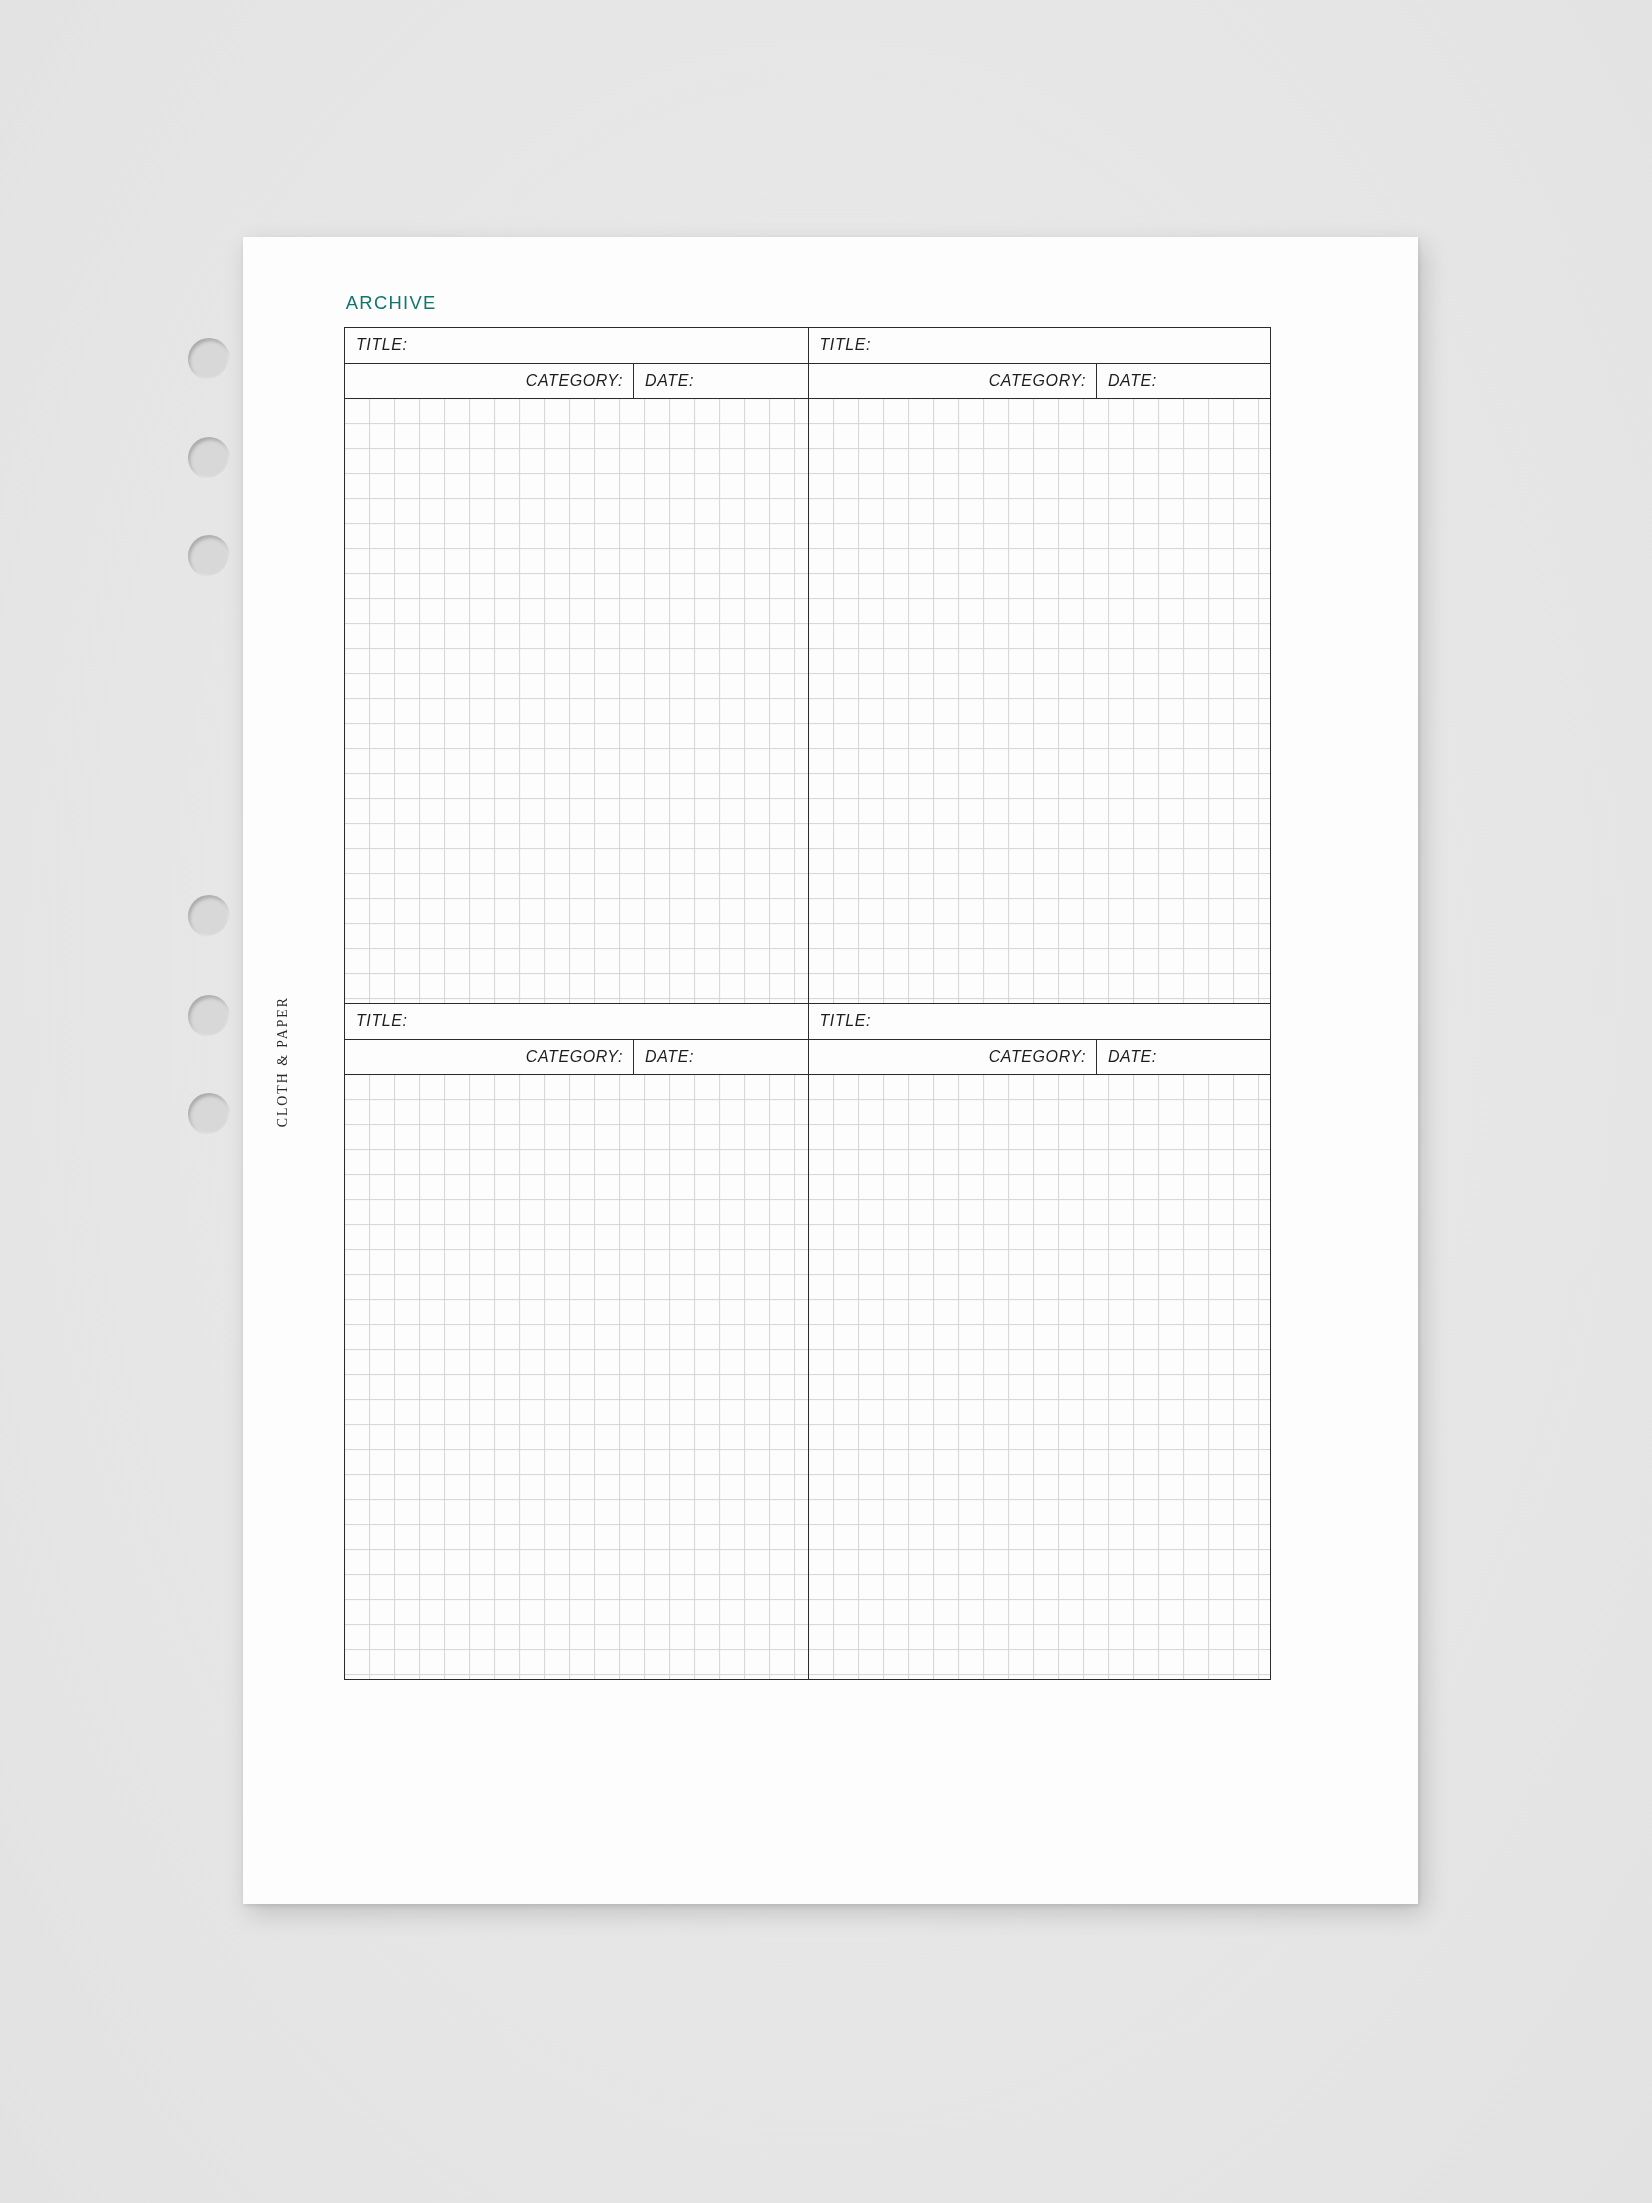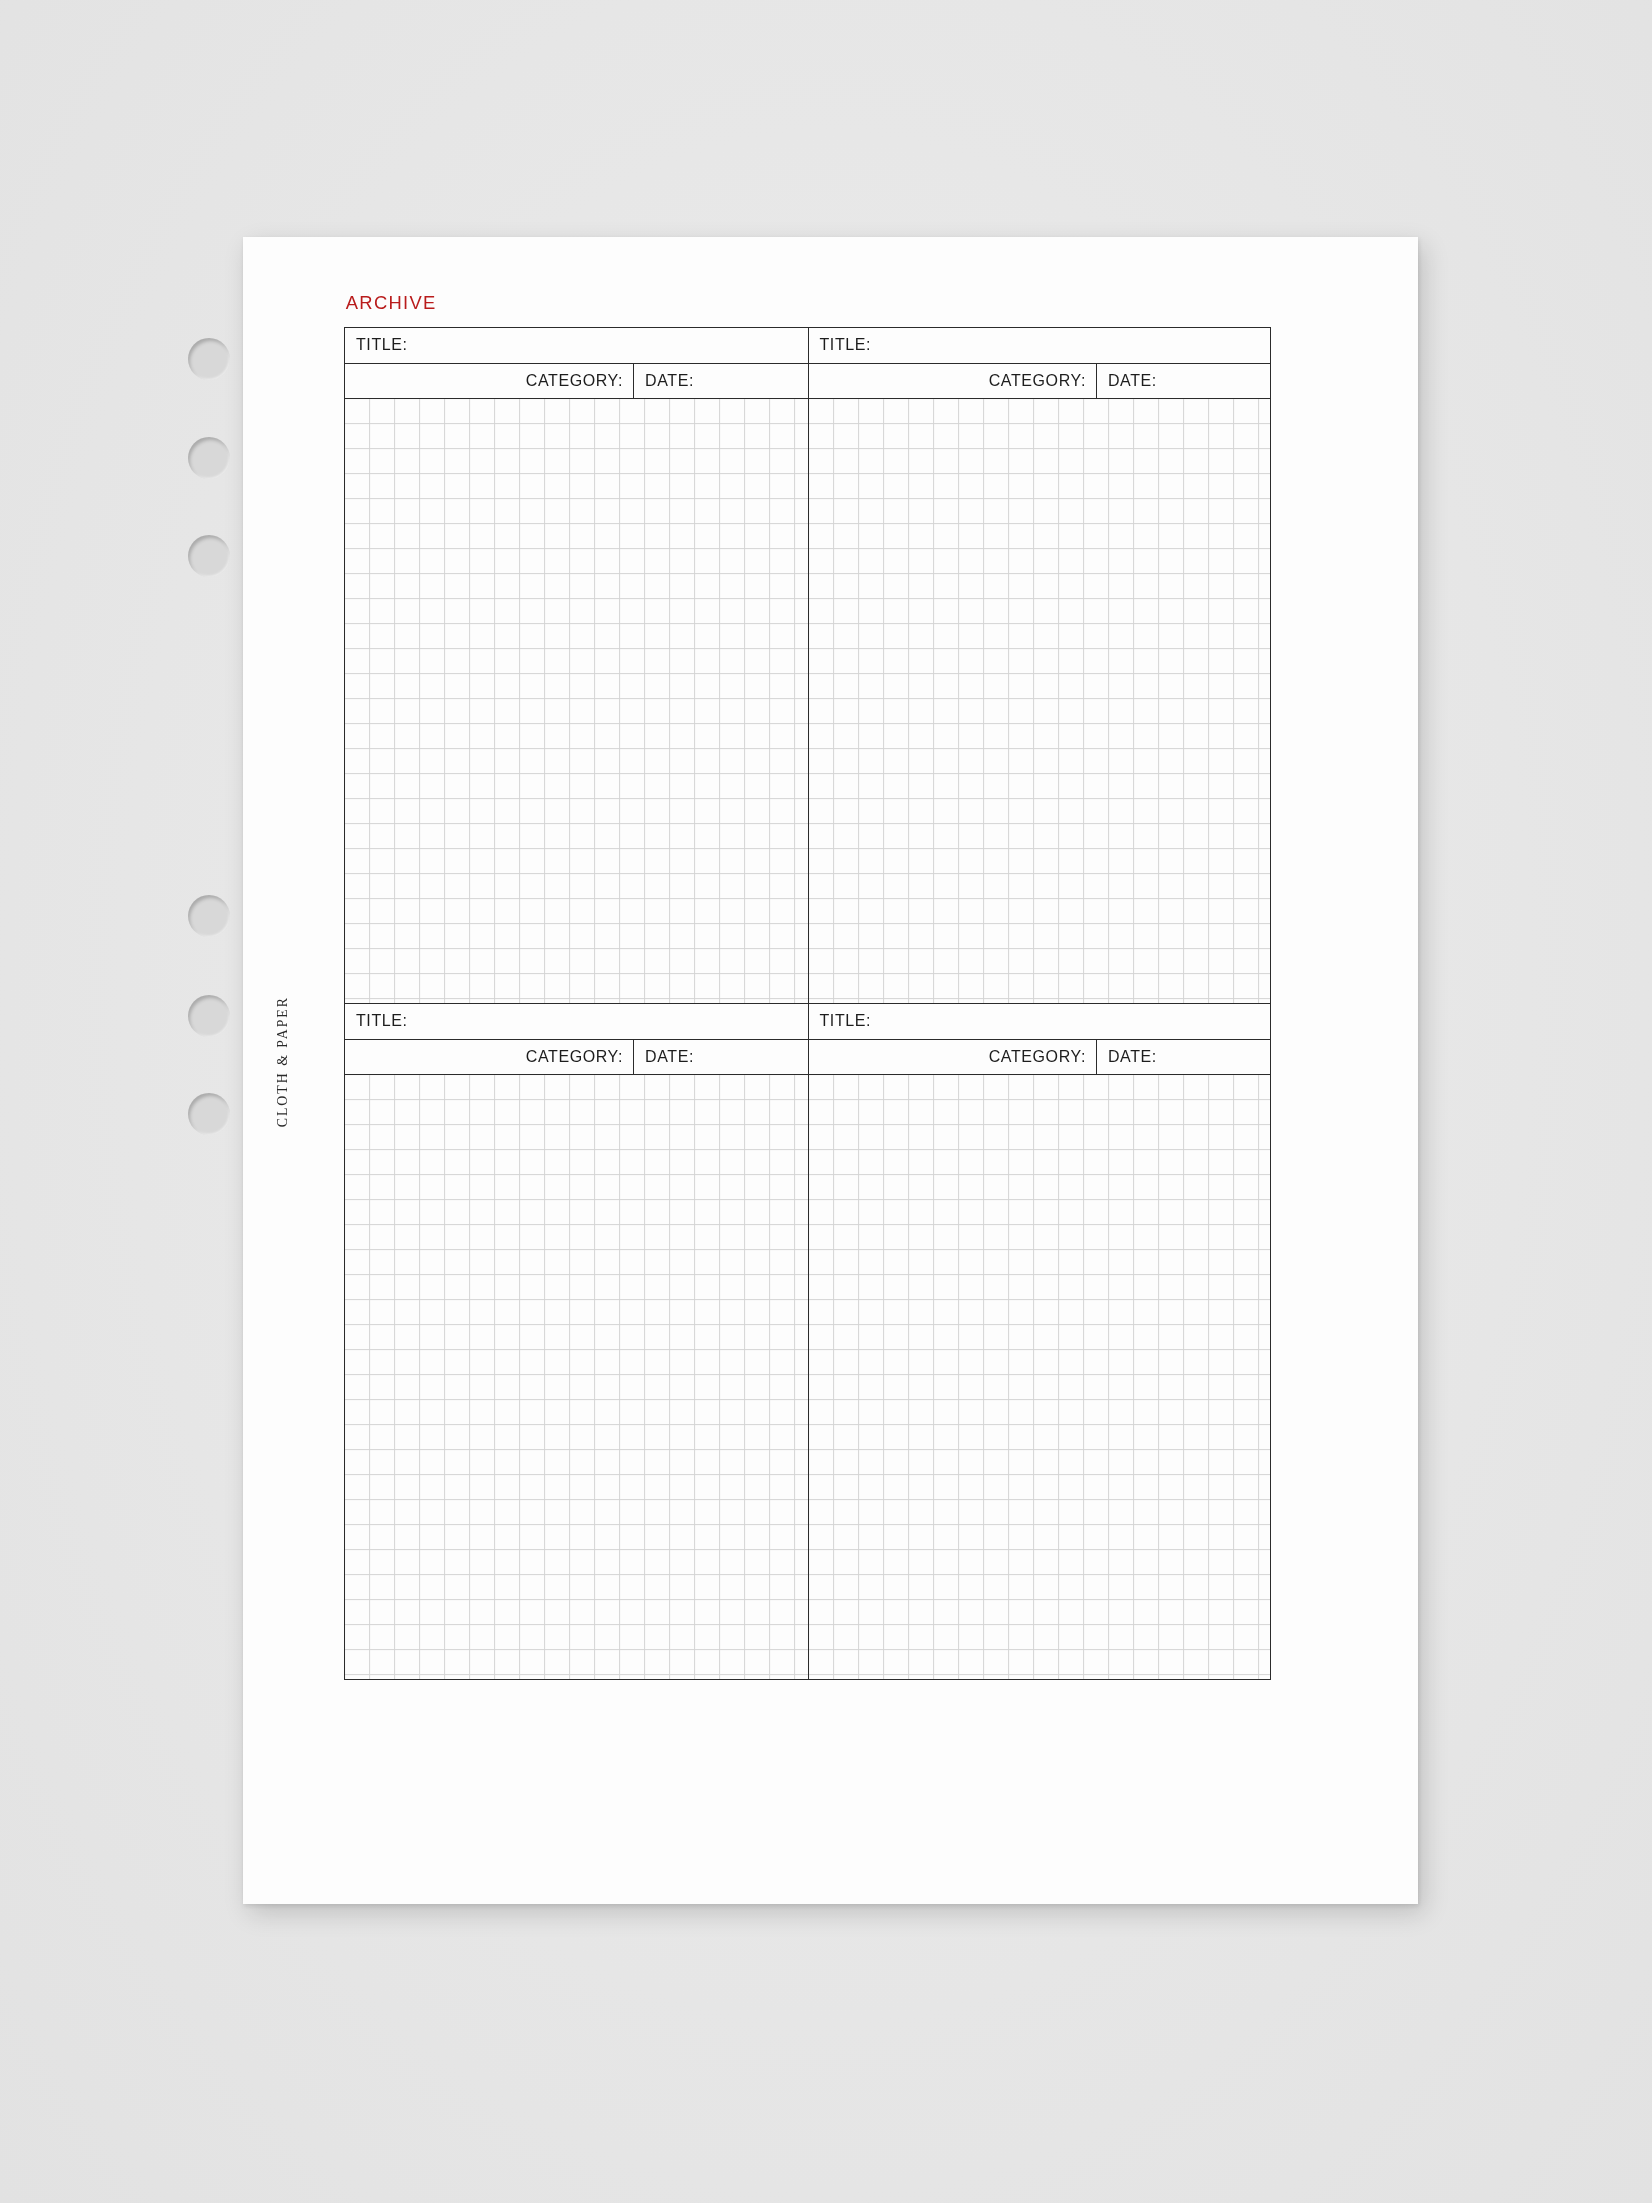--- a/index.html
+++ b/index.html
@@ -59,21 +59,21 @@
   #content {
     position: absolute;
     left: 101px;
     top: 55px;
     width: 927px;
   }
 
   #archive-label {
     font-size: 18.4px;
     letter-spacing: 1.3px;
-    color: #b91c1c;
+    color: #0f766e;
     margin-bottom: 13px;
     padding-left: 1.8px;
   }
 
   .block {
     border: 1.5px solid #2b2b2b;
     border-bottom: none;
     box-sizing: border-box;
   }
   .block.last {
@@ -85,20 +85,21 @@
     border-bottom: 1.5px solid #2b2b2b;
   }
 
   .cell {
     box-sizing: border-box;
     padding: 8.3px 10px 8.3px 11px;
     font-size: 16px;
     letter-spacing: 0.6px;
     color: #1d1d1d;
     white-space: nowrap;
+    font-style: italic;
   }
 
   .half {
     width: 50%;
     box-sizing: border-box;
     display: flex;
   }
   .half + .half {
     border-left: 1.5px solid #2b2b2b;
   }

